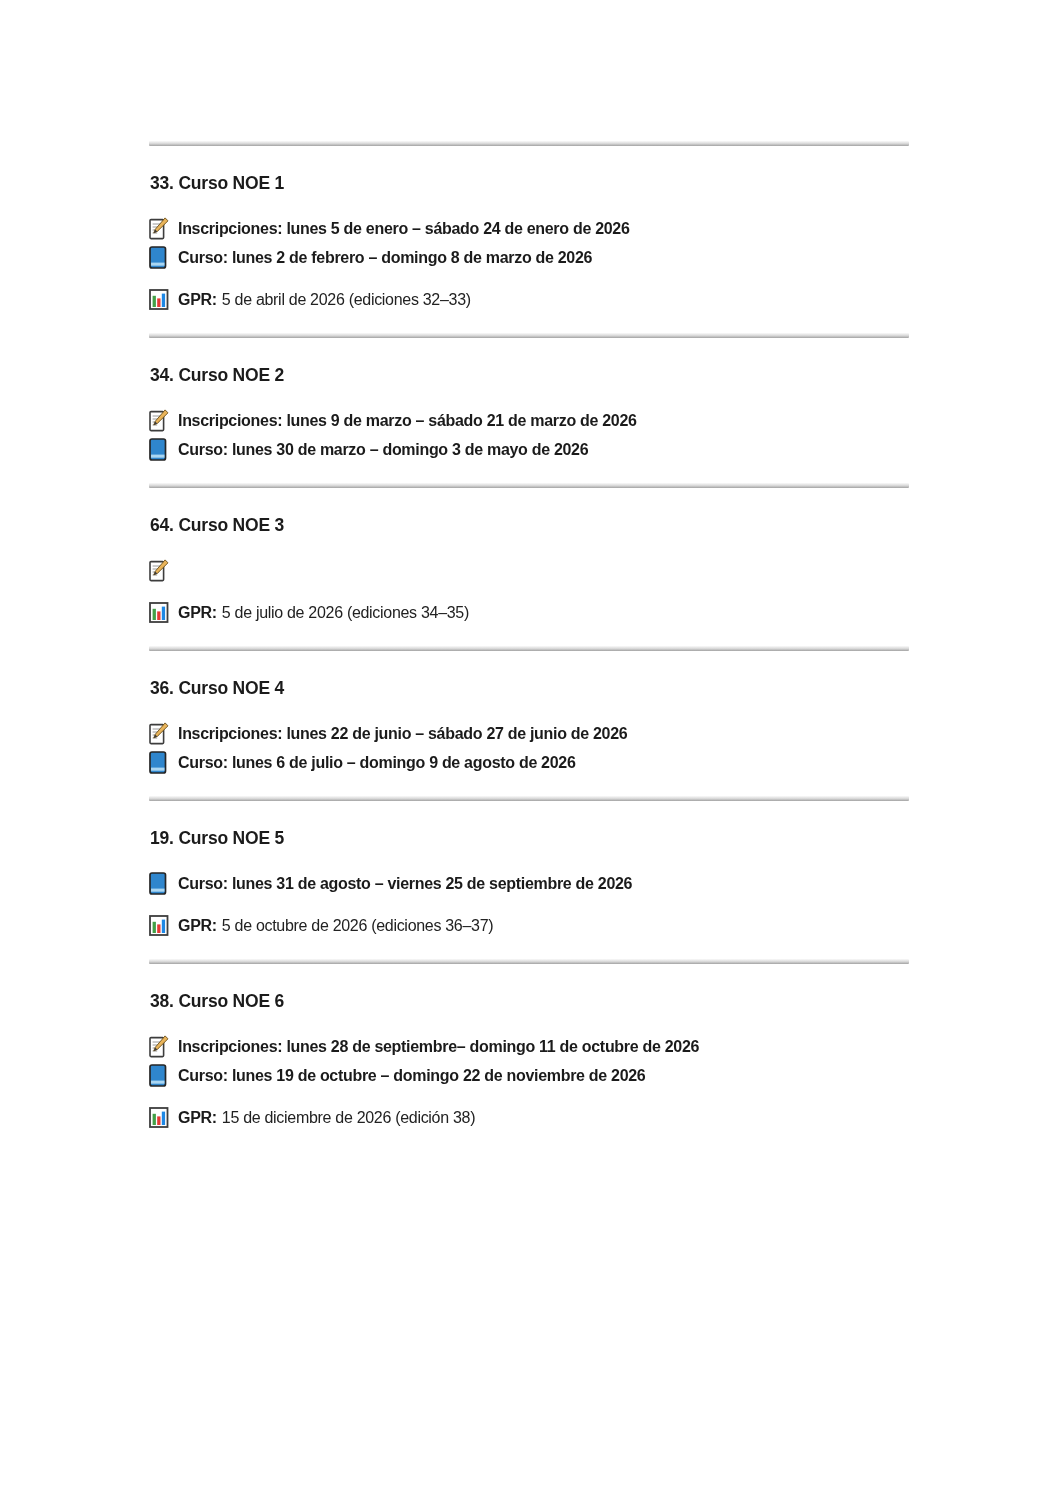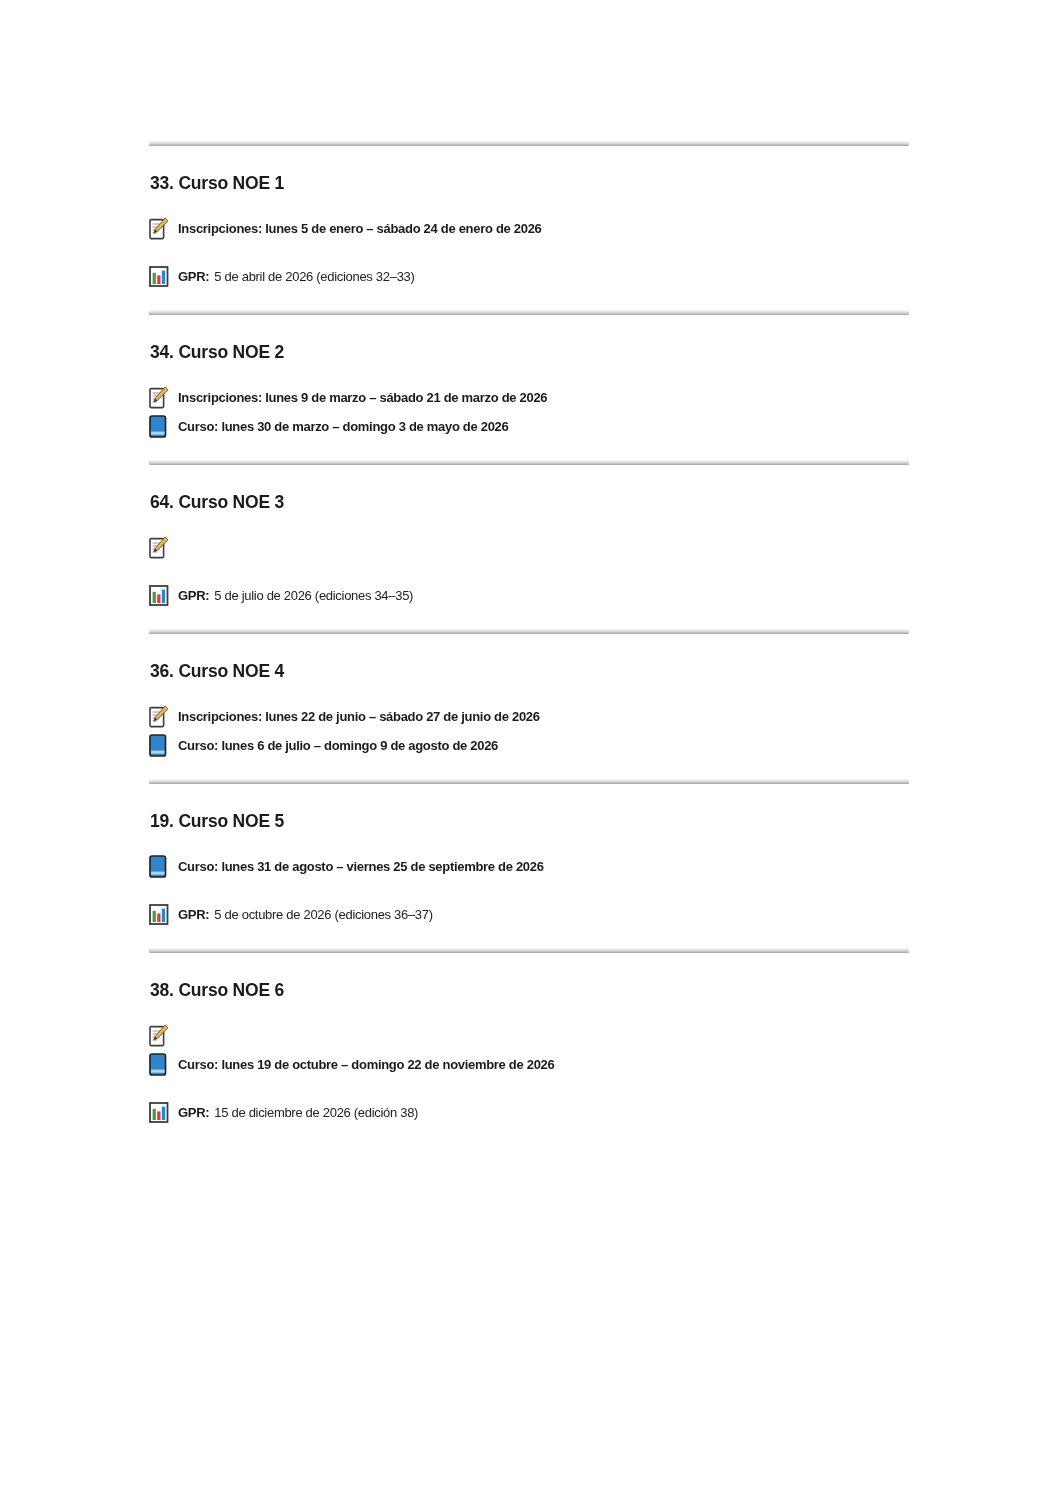--- a/index.html
+++ b/index.html
@@ -48,27 +48,27 @@
   }
   .icon {
     flex: 0 0 auto;
     width: 22px;
     display: inline-flex;
     align-items: center;
     justify-content: flex-start;
   }
   .line-text {
     margin-left: 7px;
-    font-size: 13px;
+    font-size: 16px;
     font-weight: 700;
     letter-spacing: -0.3px;
     white-space: nowrap;
   }
   .gpr-line {
-    margin-top: 19px;
+    margin-top: 13px;
     text-align: center;
   }
   .gpr-label {
     font-weight: 700;
   }
   .gpr-value {
     font-weight: 400;
     margin-left: 5px;
     color: #222222;
   }
@@ -89,20 +89,29 @@
             <line x1="3.6" y1="7" x2="11.5" y2="7" stroke="#9a9a9a" stroke-width="1"></line>
             <line x1="3.6" y1="10" x2="11" y2="10" stroke="#9a9a9a" stroke-width="1"></line>
             <line x1="3.6" y1="13" x2="10" y2="13" stroke="#9a9a9a" stroke-width="1"></line>
             <line x1="3.6" y1="16" x2="8.2" y2="16" stroke="#9a9a9a" stroke-width="1"></line>
             <path d="M16.1,0.9 L19.0,3.8 L8.3,14.4 L4.8,15.9 L6.2,12.4 Z" fill="#e9b45a" stroke="#6b4e16" stroke-width="0.9"></path>
             <path d="M6.2,12.4 L8.3,14.4 L4.8,15.9 Z" fill="#3d3d3d"></path>
           </svg>
         </span>
         <span class="line-text">Inscripciones: lunes 5 de enero – sábado 24 de enero de 2026</span>
       </div>
+      <div class="line">
+        <span class="icon">
+          <svg width="18" height="23" viewBox="0 0 18 23" aria-hidden="true">
+            <rect x="1" y="1" width="15.5" height="21" rx="2" fill="#2f86cd" stroke="#252525" stroke-width="1.7"></rect>
+            <rect x="2" y="16.6" width="13.5" height="3.1" fill="#aad6f2"></rect>
+          </svg>
+        </span>
+        <span class="line-text">Curso: lunes 2 de febrero – domingo 8 de marzo de 2026</span>
+      </div>
     </div>
     <div class="line gpr-line">
       <span class="icon">
         <svg width="20" height="21" viewBox="0 0 20 21" aria-hidden="true">
           <rect x="1" y="1" width="17.5" height="19" fill="#ffffff" stroke="#3d3d3d" stroke-width="1.8"></rect>
           <rect x="3.6" y="6.8" width="3.3" height="11.2" fill="#43a047"></rect>
           <rect x="8.2" y="9.4" width="3.3" height="8.6" fill="#e53935"></rect>
           <rect x="12.8" y="4.6" width="3.3" height="13.4" fill="#1e88e5"></rect>
         </svg>
       </span>
@@ -245,20 +254,21 @@
           <svg width="20" height="23" viewBox="0 0 20 23" aria-hidden="true">
             <rect x="1" y="2.6" width="13.6" height="19" rx="1" fill="#ffffff" stroke="#3d3d3d" stroke-width="1.6"></rect>
             <line x1="3.6" y1="7" x2="11.5" y2="7" stroke="#9a9a9a" stroke-width="1"></line>
             <line x1="3.6" y1="10" x2="11" y2="10" stroke="#9a9a9a" stroke-width="1"></line>
             <line x1="3.6" y1="13" x2="10" y2="13" stroke="#9a9a9a" stroke-width="1"></line>
             <line x1="3.6" y1="16" x2="8.2" y2="16" stroke="#9a9a9a" stroke-width="1"></line>
             <path d="M16.1,0.9 L19.0,3.8 L8.3,14.4 L4.8,15.9 L6.2,12.4 Z" fill="#e9b45a" stroke="#6b4e16" stroke-width="0.9"></path>
             <path d="M6.2,12.4 L8.3,14.4 L4.8,15.9 Z" fill="#3d3d3d"></path>
           </svg>
         </span>
+        <span class="line-text">Inscripciones: lunes 28 de septiembre– domingo 11 de octubre de 2026</span>
       </div>
       <div class="line">
         <span class="icon">
           <svg width="18" height="23" viewBox="0 0 18 23" aria-hidden="true">
             <rect x="1" y="1" width="15.5" height="21" rx="2" fill="#2f86cd" stroke="#252525" stroke-width="1.7"></rect>
             <rect x="2" y="16.6" width="13.5" height="3.1" fill="#aad6f2"></rect>
           </svg>
         </span>
         <span class="line-text">Curso: lunes 19 de octubre – domingo 22 de noviembre de 2026</span>
       </div>

